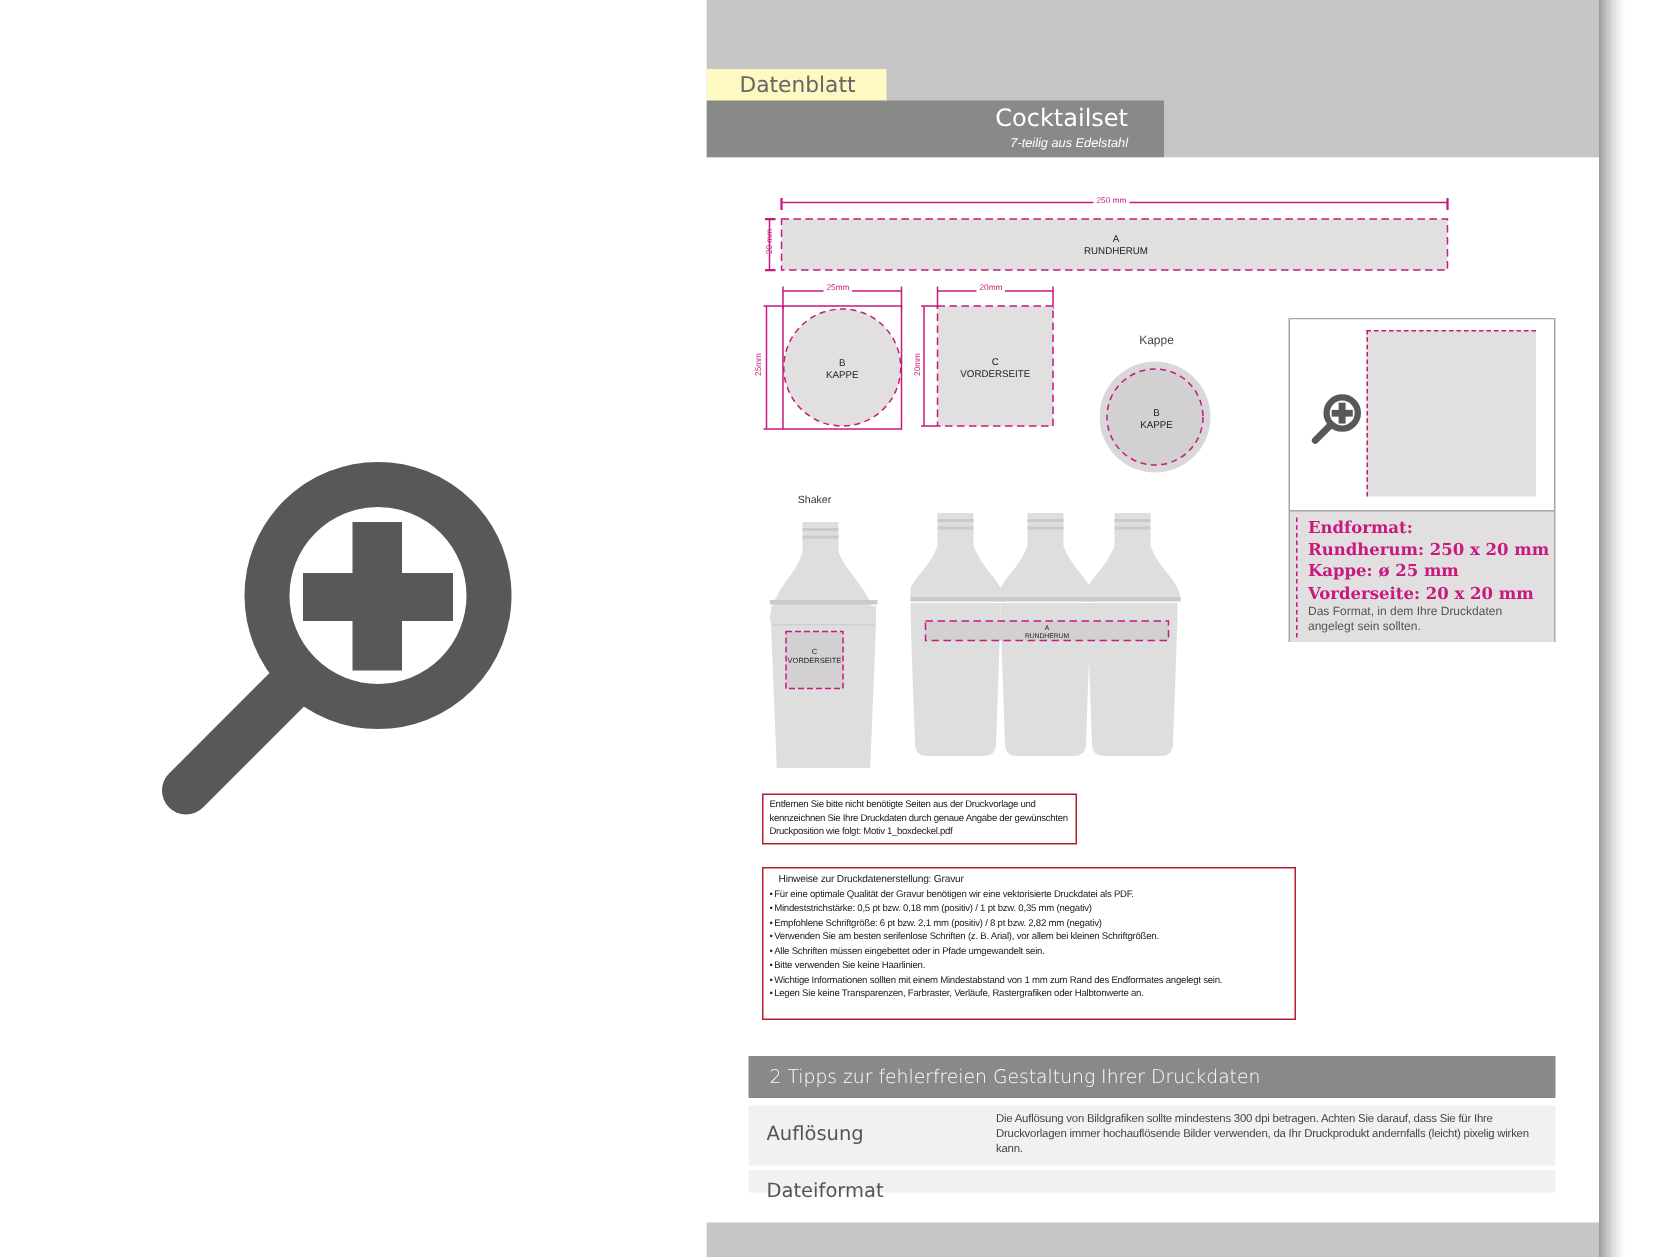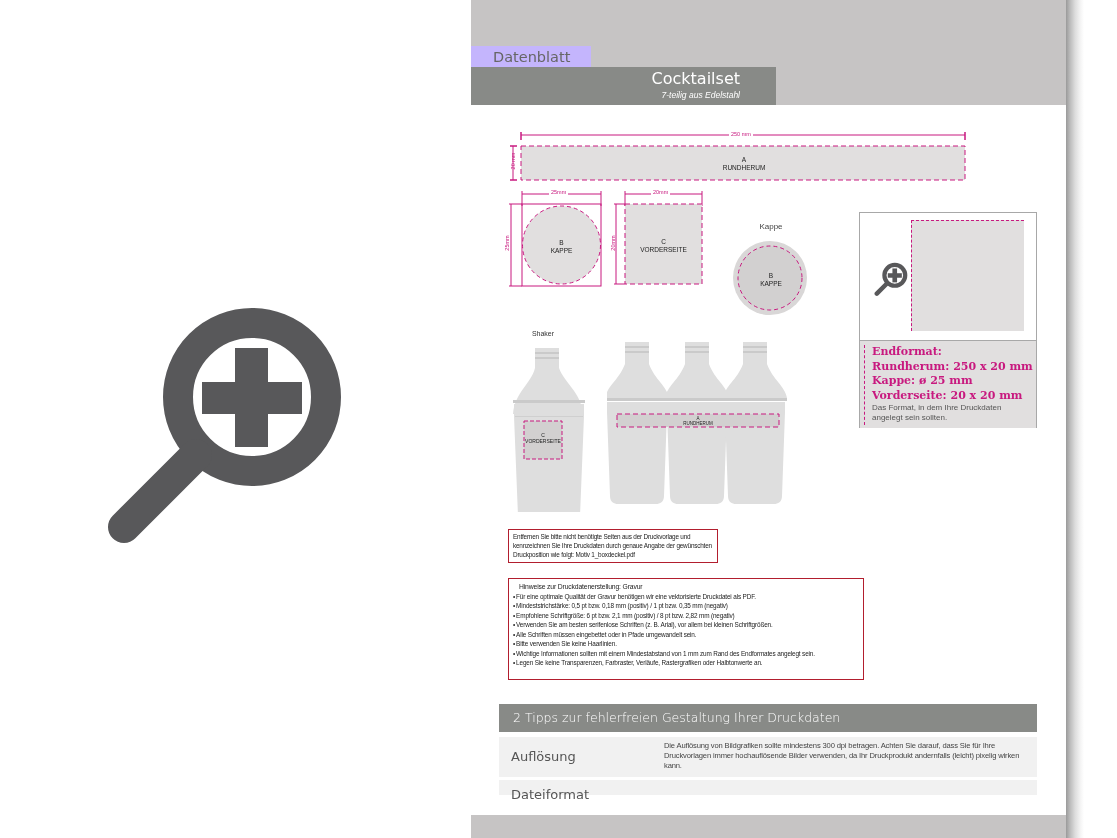--- a/index.html
+++ b/index.html
@@ -8,22 +8,22 @@
 
   
   #big-zoom { position: absolute; left: 104px; top: 295px; width: 256px; height: 256px; cursor: pointer; }
 
   
   #page { position: absolute; left: 471px; top: 0; width: 595px; height: 838px; background: #fff; overflow: hidden; }
   #page-shadow { position: absolute; left: 1066px; top: 0; width: 18px; height: 838px;
     background: linear-gradient(to right, #9a9a9a 0%, #b8b8b8 20%, #dcdcdc 50%, #f4f4f4 80%, rgba(255,255,255,0) 100%); }
 
   #header-band { position: absolute; left: 0; top: 0; width: 595px; height: 105px; background: #c6c4c4; }
-  #datenblatt-tab { position: absolute; left: 0; top: 46px; width: 120px; height: 22px; background: #c4b5fd; color: #666; font-size: 16px; padding-left: 22px; line-height: 22px; font-family: "DejaVu Sans", sans-serif; font-size: 14.5px; }
-  #product-bar { position: absolute; left: 0; top: 67px; width: 305px; height: 38px; background: #888a87; color: #fff; text-align: right; padding-right: 36px; }
+  #datenblatt-tab { position: absolute; left: 0; top: 46px; width: 120px; height: 22px; background: #fef9c3; color: #666; font-size: 16px; padding-left: 22px; line-height: 22px; font-family: "DejaVu Sans", sans-serif; font-size: 14.5px; }
+  #product-bar { position: absolute; left: 0; top: 67px; width: 305px; height: 38px; background: #888a87; color: #fff; text-align: right; padding-right: 24px; }
   #product-title { font-size: 16px; line-height: 20px; margin-top: 2px; font-family: "DejaVu Sans", sans-serif; }
   #product-sub { font-size: 8.5px; line-height: 12px; font-style: italic; }
   #below-header { position: absolute; left: 0; top: 105px; width: 595px; height: 600px; background: #fff; }
   .abs { position: absolute; }
 
   
   .dtxt { font-size: 6.5px; color: #222; text-align: center; line-height: 8px; font-family: "Liberation Sans", sans-serif; }
   .dim { font-size: 5.5px; color: #c8197f; background: #fff; padding: 0 2px; }
 
   

